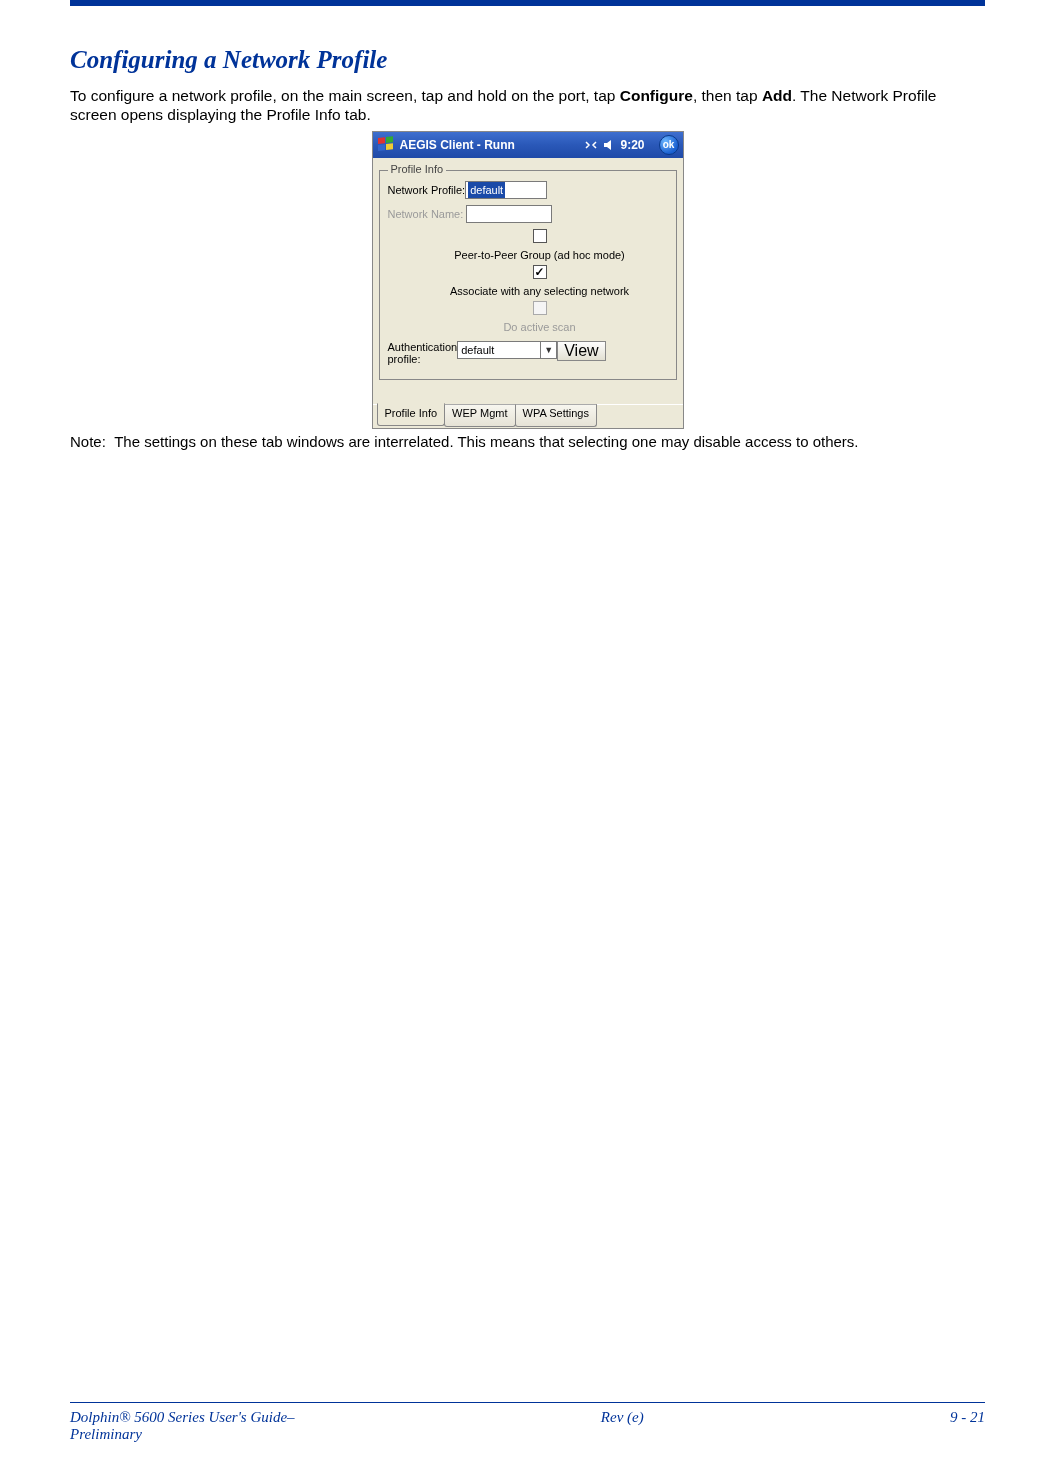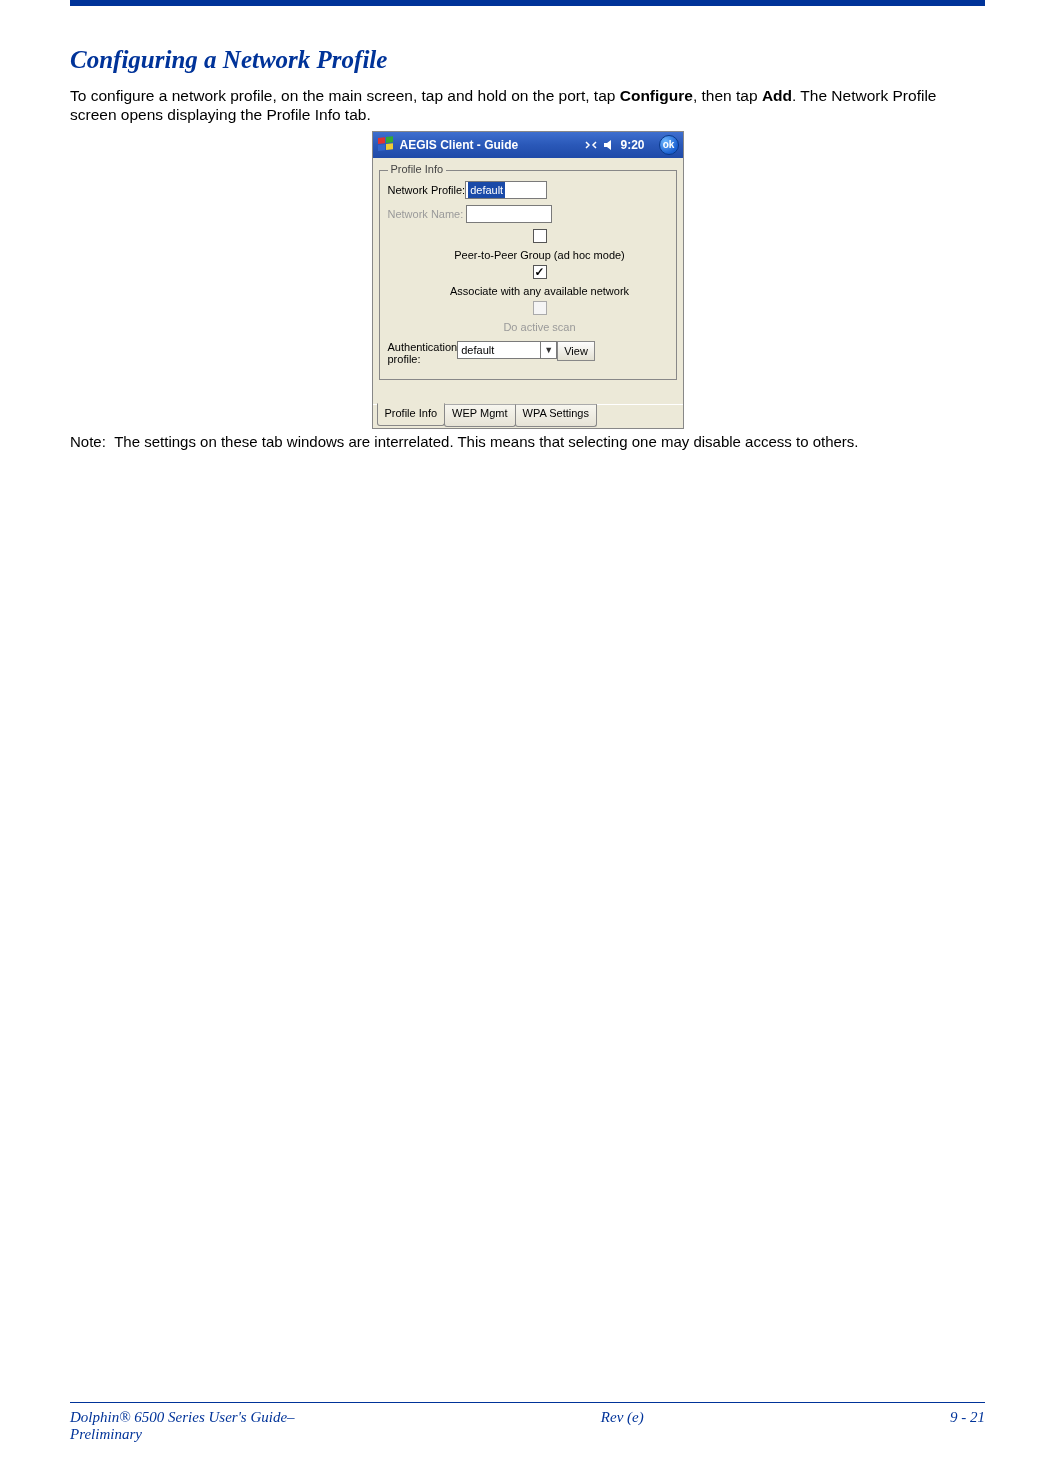--- a/index.html
+++ b/index.html
@@ -146,21 +146,21 @@
     width: 16px; height: 16px;
     border-left: 1px solid #7a7a7a;
     display: flex; align-items: center; justify-content: center;
     font-size: 9px; color: #333;
   }
   .btn3d {
     border: 1px solid #888;
     background: linear-gradient(to bottom, #fdfdfd, #e2e0d2);
     height: 20px;
     padding: 0 6px;
-    font-size: 11px;
+    font-size: 16px;
     display: inline-flex; align-items: center;
   }
   .ppc-tabs {
     display: flex;
     height: 24px;
     background: #ece9d8;
     padding: 0 4px;
     border-top: 1px solid #fff;
   }
   .ppc-tab {
@@ -213,21 +213,21 @@
 
       <div class="ppc-titlebar">
         <span class="start-flag">
           <svg viewBox="0 0 18 18">
             <rect x="1" y="2" width="7" height="6" fill="#d33" transform="skewY(-6)"></rect>
             <rect x="9" y="2" width="7" height="6" fill="#3a3" transform="skewY(-6)"></rect>
             <rect x="1" y="9" width="7" height="6" fill="#36c" transform="skewY(-6)"></rect>
             <rect x="9" y="9" width="7" height="6" fill="#ec3" transform="skewY(-6)"></rect>
           </svg>
         </span>
-        <span class="title-text">AEGIS Client - Guide</span>
+        <span class="title-text">AEGIS Client - Runn</span>
         <span class="title-icons">
           <span class="tray-icon">
             <svg viewBox="0 0 14 14">
                 <path d="M2 10 L5 7 L2 4 M12 4 L9 7 L12 10" stroke="#fff" stroke-width="1.5" fill="none"></path>
               </svg>
           </span>
           <span class="tray-icon">
             <svg viewBox="0 0 14 14">
                 <path d="M2 5 L5 5 L9 2 L9 12 L5 9 L2 9 Z" fill="#fff"></path>
               </svg>
@@ -253,21 +253,21 @@
             <span class="txt-input" style="width:86px; margin-left:3px;"></span>
           </div>
 
           <div class="chk-row">
             <span class="chk"></span>
             <span class="lbl">Peer-to-Peer Group (ad hoc mode)</span>
           </div>
 
           <div class="chk-row">
             <span class="chk checked"></span>
-            <span class="lbl">Associate with any available network</span>
+            <span class="lbl">Associate with any selecting network</span>
           </div>
 
           <div class="chk-row">
             <span class="chk disabled"></span>
             <span class="lbl lbl-disabled">Do active scan</span>
           </div>
 
           <div class="row" style="margin-top:8px; align-items:flex-start;">
             <span class="lbl" style="line-height:1.1;">
               <span>Authentication</span><br>
@@ -291,20 +291,20 @@
   </div>
 
   <p class="note">
     <span>Note:</span>&nbsp;&nbsp;<span>The settings on these tab windows are interrelated. This means that selecting one may disable access to others.</span>
   </p>
 
   <div class="footer">
     <div class="footer-rule"></div>
     <div class="footer-row">
       <div class="footer-left">
-        <span>Dolphin® 6500 Series User's Guide–</span><br>
+        <span>Dolphin® 5600 Series User's Guide–</span><br>
         <span>Preliminary</span>
       </div>
       <div>Rev (e)</div>
       <div>9 - 21</div>
     </div>
   </div>
 </div>
 
 </body></html>

